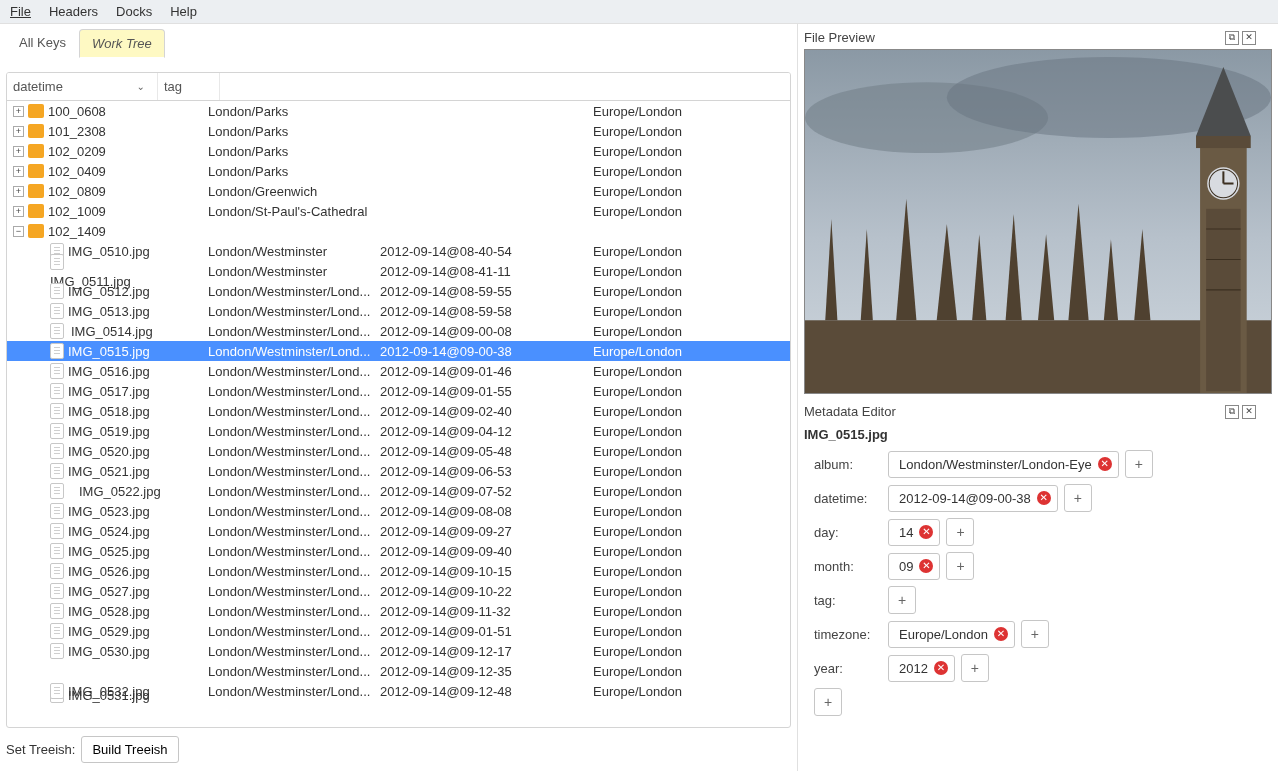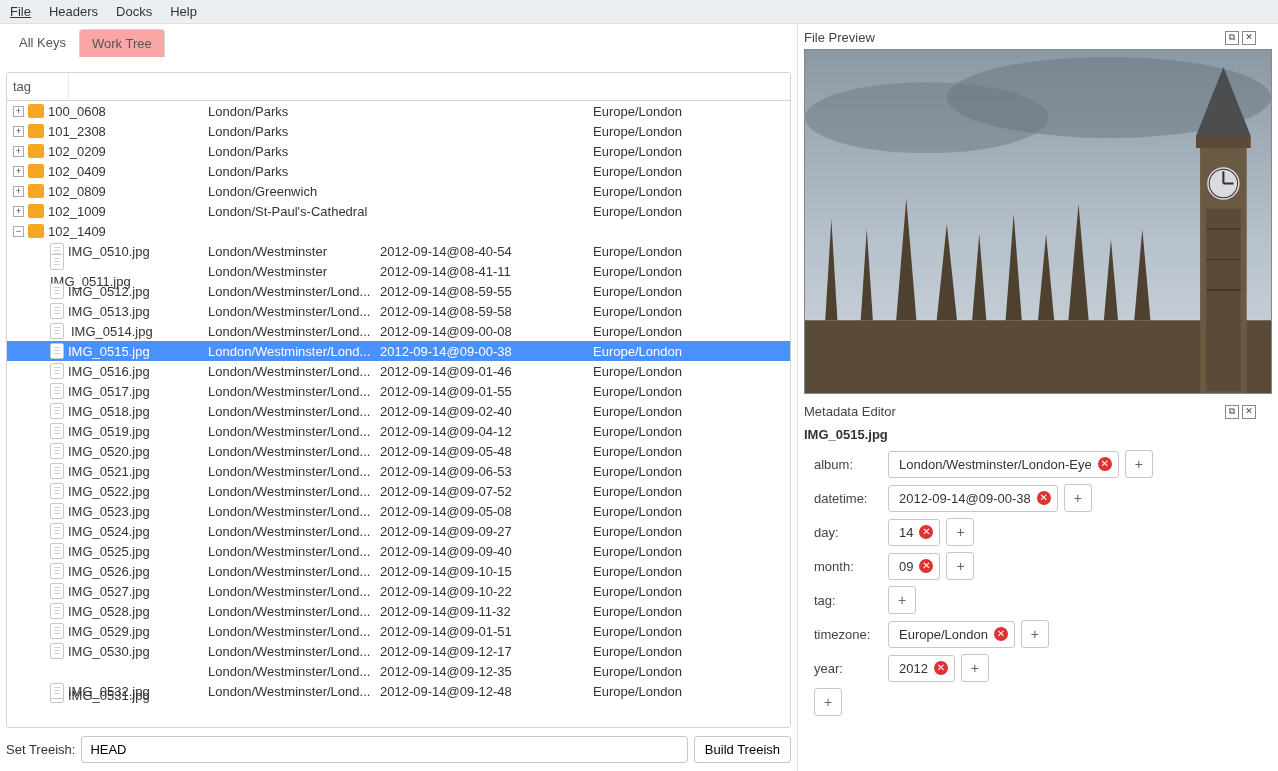--- a/index.html
+++ b/index.html
@@ -43,25 +43,26 @@
     padding: 6px 12px;
     border: 1px solid transparent;
     background: transparent;
     color: #555;
     cursor: pointer;
     font-size: 13px;
   }
   .tab.active {
     border: 1px solid #d4d4d4;
     border-bottom: 1px solid #fff;
-    background: #fca5a5;
+    background: #fef9c3;
     z-index: 1;
     position: relative;
     top: 1px;
     border-radius: 4px 4px 0 0;
+    font-style: italic;
   }
   .table-wrap {
     flex: 1;
     border: 1px solid #d4d4d4;
     border-radius: 3px;
     overflow: hidden;
     display: flex;
     flex-direction: column;
     margin-top: -1px;
   }
@@ -283,20 +284,24 @@
 
 <div class="content">
   <div class="left-pane">
     <div class="tabs">
       <div class="tab">All Keys</div>
       <div class="tab active">Work Tree</div>
     </div>
 
     <div class="table-wrap">
       <div class="thead">
+        <div class="th col-datetime">
+          <span>datetime</span>
+          <span class="sort-arrow">⌄</span>
+        </div>
         <div class="th col-tag">tag</div>
       </div>
       <div class="tbody" id="tbody">
           <div class="row">
             <div class="cell col-filename">
               <span class="expand-box">+</span>
               <span class="folder-icon"></span>
               <span>100_0608</span>
             </div>
             <div class="cell col-album">London/Parks</div>
@@ -522,40 +527,40 @@
               </span>
             </div>
             <div class="cell col-album">London/Westminster/Lond...</div>
             <div class="cell col-datetime">2012-09-14@09-06-53</div>
             <div class="cell col-tag"></div>
             <div class="cell col-timezone">Europe/London</div>
           </div>
           <div class="row">
             <div class="cell col-filename">
               <span class="expand-spacer"></span>
-              <span class="indent1" style="display:inline-flex;align-items:center;gap:4px;">
+              <span class="indent1" style="display:inline-flex;align-items:center;gap:15px;">
                 <span class="file-icon"></span>
                 <span>IMG_0522.jpg</span>
               </span>
             </div>
             <div class="cell col-album">London/Westminster/Lond...</div>
             <div class="cell col-datetime">2012-09-14@09-07-52</div>
             <div class="cell col-tag"></div>
             <div class="cell col-timezone">Europe/London</div>
           </div>
           <div class="row">
             <div class="cell col-filename">
               <span class="expand-spacer"></span>
               <span class="indent1" style="display:inline-flex;align-items:center;gap:4px;">
                 <span class="file-icon"></span>
                 <span>IMG_0523.jpg</span>
               </span>
             </div>
             <div class="cell col-album">London/Westminster/Lond...</div>
-            <div class="cell col-datetime">2012-09-14@09-05-08</div>
+            <div class="cell col-datetime">2012-09-14@09-08-08</div>
             <div class="cell col-tag"></div>
             <div class="cell col-timezone">Europe/London</div>
           </div>
           <div class="row">
             <div class="cell col-filename">
               <span class="expand-spacer"></span>
               <span class="indent1" style="display:inline-flex;align-items:center;gap:4px;">
                 <span class="file-icon"></span>
                 <span>IMG_0524.jpg</span>
               </span>
@@ -667,21 +672,20 @@
             <div class="cell col-album">London/Westminster/Lond...</div>
             <div class="cell col-datetime">2012-09-14@09-12-48</div>
             <div class="cell col-tag"></div>
             <div class="cell col-timezone">Europe/London</div>
           </div>
         </div>
     </div>
 
     <div class="set-treeish">
       <span>Set Treeish:</span>
-      <input type="text" value="HEAD" style="">
       <button class="btn">Build Treeish</button>
     </div>
   </div>
 
   <div class="right-pane">
     <div class="panel-header">
       <span class="title">File Preview</span>
       <span class="spacer"></span>
       <span class="ctrl">⧉</span>
       <span class="ctrl">✕</span>

